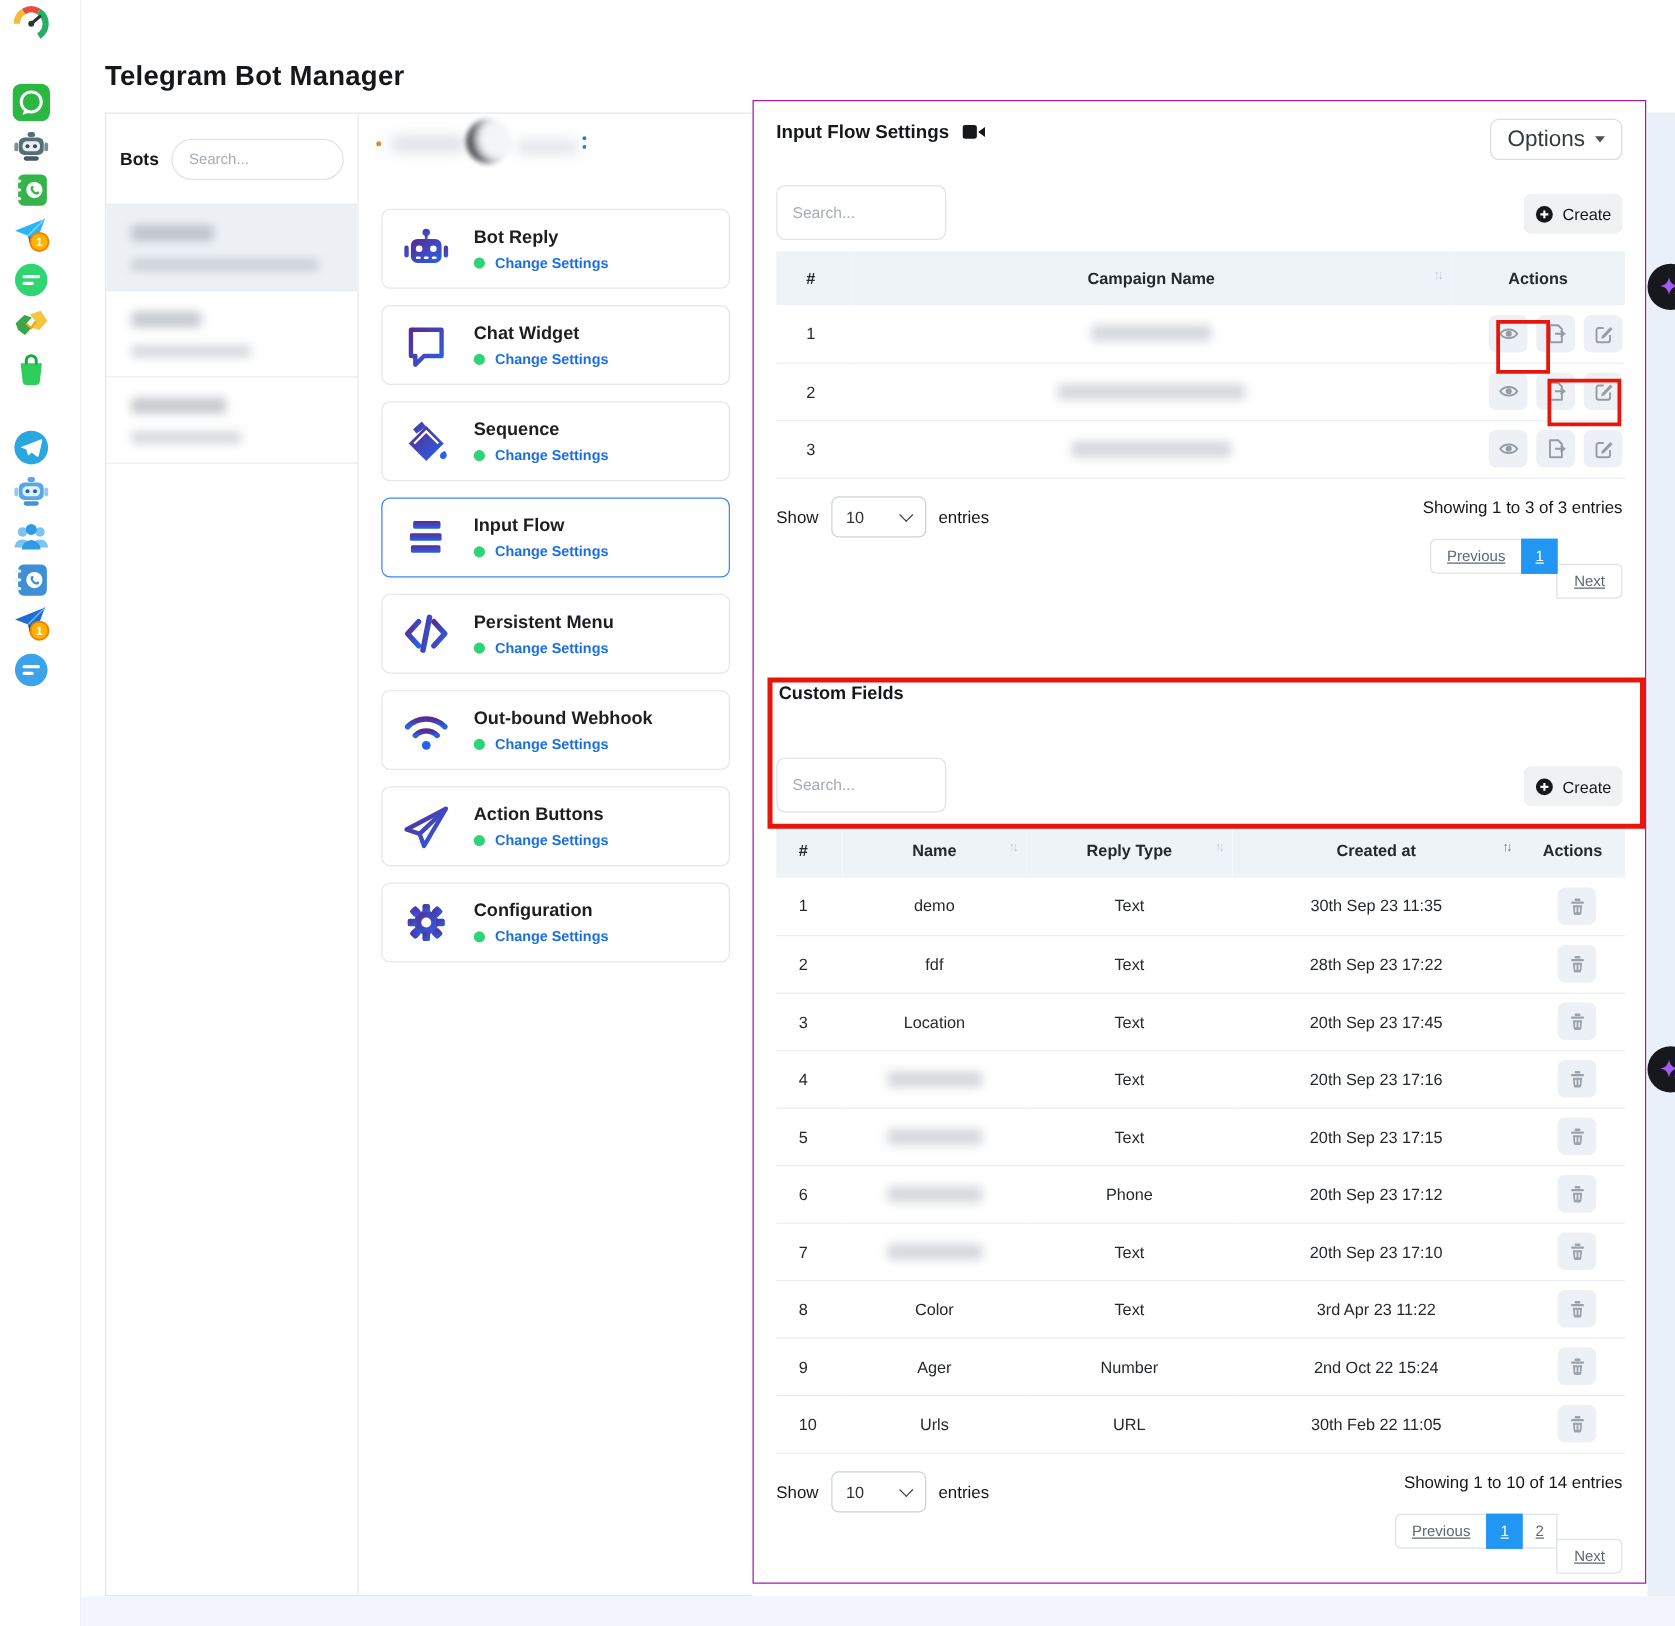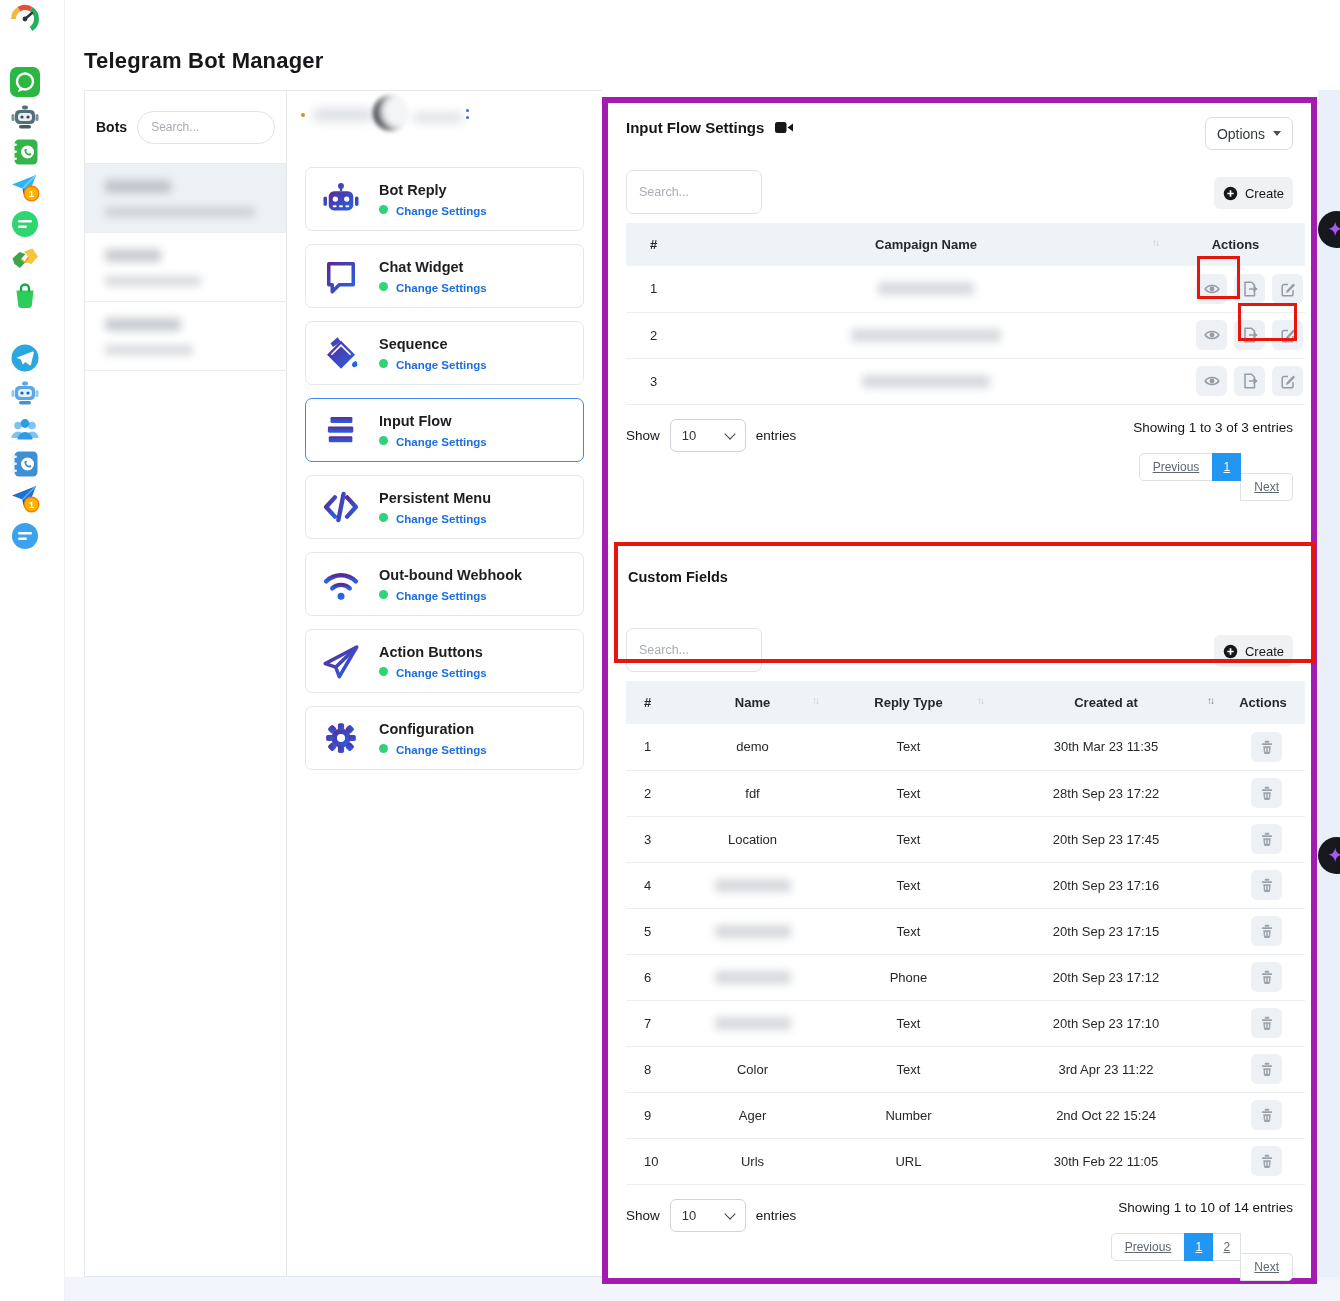--- a/index.html
+++ b/index.html
@@ -38,29 +38,29 @@
   .b1{left:26px;top:17px;width:60px;height:14px;}
   .b2{left:126px;top:21px;width:50px;height:11px;}
   .blur-avatar{position:absolute;left:86px;top:4px;width:36px;height:36px;border-radius:50%;background:#f4f5f6;box-shadow:inset 9px -2px 7px -3px #33373d;filter:blur(2px);}
   .kebab{position:absolute;left:177px;top:16px;display:flex;flex-direction:column;gap:4px;cursor:pointer;padding:2px;}
   .kebab i{width:3px;height:3px;border-radius:50%;background:#3e6bd8;display:block;}
   .cards{padding:0 18px;display:flex;flex-direction:column;gap:13px;}
   .card{height:64px;border:1px solid #e4e7ec;border-radius:7px;display:flex;align-items:center;padding:0 14px;gap:17px;background:#fff;cursor:pointer;}
   .card.selected{border:1.5px solid #3d87f5;}
   .card svg{width:42px;height:42px;flex:0 0 42px;}
   .card-title{font-size:14.5px;font-weight:700;color:#1c1e21;}
-  .cs-row{display:flex;align-items:flex-start;gap:8px;margin-top:7px;}
+  .cs-row{display:flex;align-items:center;gap:8px;margin-top:7px;}
   .dot{width:9px;height:9px;border-radius:50%;background:#2ed47a;}
   .cs-link{color:#1b6fe0;font-size:11.5px;font-weight:700;cursor:pointer;}
 
   
-  .content-col{position:absolute;left:602px;top:97px;width:715px;height:1187px;background:#fff;border:6px solid #a21caf;}
+  .content-col{position:absolute;left:602px;top:80px;width:715px;height:1187px;background:#fff;border:1px solid #a21caf;}
   .if-title{position:absolute;left:18px;top:16px;font-size:15px;font-weight:600;color:#15171a;display:flex;align-items:center;gap:11px;}
   .cf-title{position:absolute;left:20px;top:466px;font-size:14.5px;font-weight:600;color:#15171a;}
-  .btn-options{position:absolute;right:18px;top:14px;width:88px;height:33px;border:1px solid #d9dee3;border-radius:7px;background:#fff;font-size:14px;color:#343a40;display:flex;align-items:center;justify-content:center;gap:8px;cursor:pointer;font-family:"Liberation Sans",sans-serif;}
+  .btn-options{position:absolute;right:18px;top:14px;width:106px;height:33px;border:1px solid #d9dee3;border-radius:7px;background:#fff;font-size:18px;color:#343a40;display:flex;align-items:center;justify-content:center;gap:8px;cursor:pointer;font-family:"Liberation Sans",sans-serif;}
   .caret{width:0;height:0;border-left:4px solid transparent;border-right:4px solid transparent;border-top:5px solid #495057;}
   .search-input{position:absolute;left:18px;width:136px;height:44px;border:1px solid #dfe3e8;border-radius:7px;padding:0 12px;font-size:12.5px;color:#444;outline:none;background:#fff;font-family:"Liberation Sans",sans-serif;}
   .search-input::placeholder{color:#a7adb4;}
   .btn-create{position:absolute;right:18px;width:79px;height:32px;background:#eff1f3;border:none;border-radius:6px;font-size:13px;color:#15171a;display:flex;align-items:center;justify-content:center;gap:7px;cursor:pointer;font-family:"Liberation Sans",sans-serif;}
   .tbl{position:absolute;left:18px;width:679px;border-collapse:collapse;font-size:13px;color:#25282c;table-layout:fixed;}
   .tbl th{background:#eef3f7;font-weight:700;height:43px;font-size:13px;position:relative;}
   .tbl td{height:46px;border-bottom:1px solid #eceff2;text-align:center;}
   .tbl .coln{text-align:left;padding-left:24px;}
   #cf-table .coln{padding-left:18px;}
   .sort{position:absolute;right:8px;top:14px;font-size:10px;color:#c3cad3;letter-spacing:-2px;font-weight:400;}
@@ -595,21 +595,21 @@
         <th><span>Reply Type</span><span class="sort">↑↓</span></th>
         <th><span>Created at</span><span class="sort active">↑↓</span></th>
         <th>Actions</th>
       </tr>
         </thead>
       <tbody id="cf-body">
           <tr>
             <td class="coln">1</td>
             <td>demo</td>
             <td>Text</td>
-            <td>30th Mar 23 11:35</td>
+            <td>30th Sep 23 11:35</td>
             <td class="trash-td"><button class="icon-btn">
                 <svg viewBox="0 0 16 16">
                   <rect x="5.7" y="1.8" width="4.6" height="2" rx="0.8" fill="#9aa2ac"></rect>
                   <rect x="2.8" y="4.2" width="10.4" height="1.8" rx="0.9" fill="#9aa2ac"></rect>
                   <path d="M4.3 7.2 h7.4 l-0.6 6.3 a1.7 1.7 0 0 1 -1.7 1.5 h-2.8 a1.7 1.7 0 0 1 -1.7 -1.5 Z" fill="#9aa2ac"></path>
                   <path d="M6.7 8.8 v4 M9.3 8.8 v4" stroke="#fff" stroke-width="1"></path>
                 </svg>
               </button></td>
           </tr>
           <tr>

